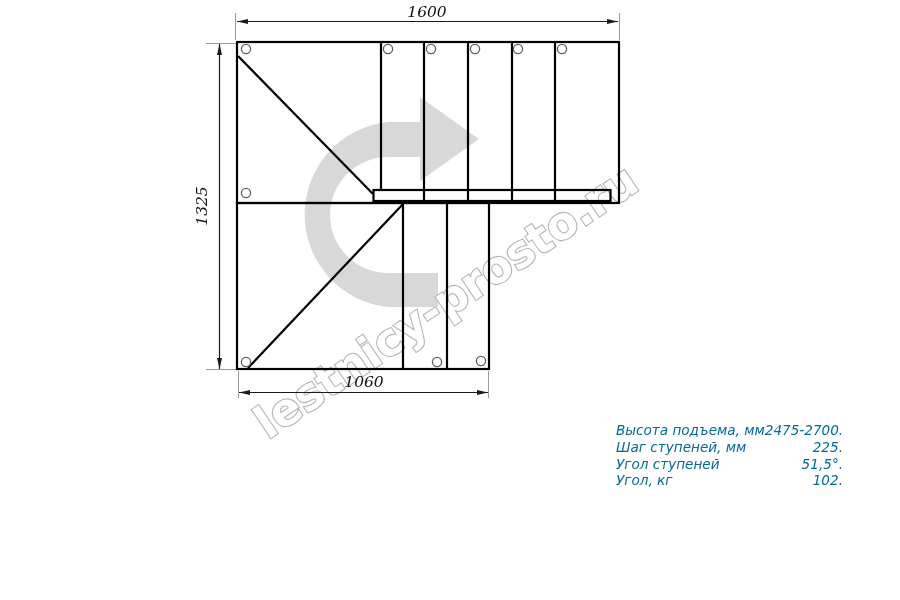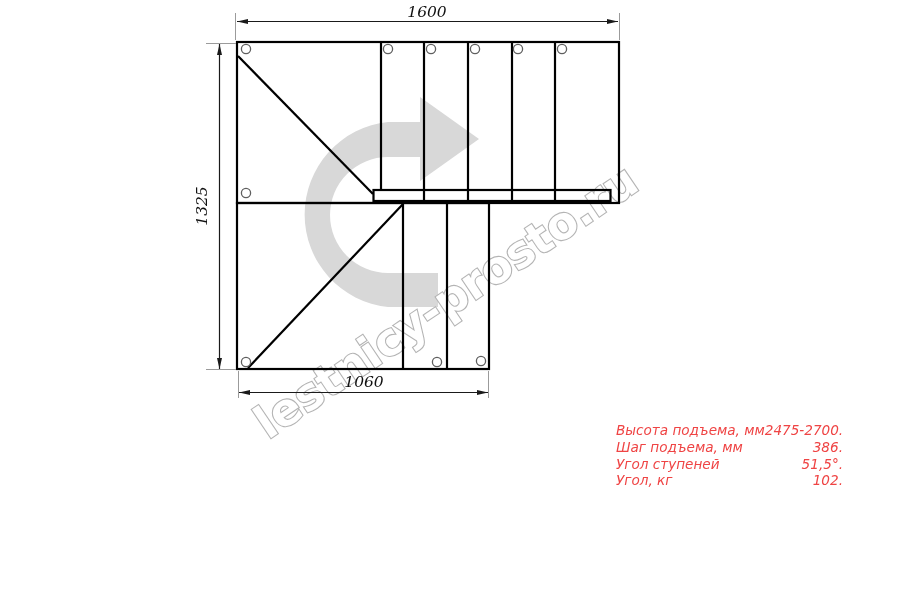--- a/index.html
+++ b/index.html
@@ -39,21 +39,21 @@
   }
   .specs {
     position: absolute;
     left: 616px;
     top: 422px;
     width: 227px;
     font-family: "DejaVu Sans", sans-serif;
     font-style: italic;
     font-size: 13.6px;
     line-height: 16.75px;
-    color: #ef4444;
+    color: #0369a1;
   }
   .spec-row {
     display: flex;
     justify-content: space-between;
     white-space: nowrap;
   }
   .spec-row .value {
     text-align: center;
   }
 </style>
@@ -131,22 +131,22 @@
       <text class="dim-text" x="364" y="387" text-anchor="middle">1060</text>
     </g>
   </svg>
 
   <div class="specs">
     <div class="spec-row">
       <span class="label">Высота подъема, мм</span>
       <span class="value">2475-2700.</span>
     </div>
     <div class="spec-row">
-      <span class="label">Шаг подъема, мм</span>
-      <span class="value">386.</span>
+      <span class="label">Шаг ступеней, мм</span>
+      <span class="value">225.</span>
     </div>
     <div class="spec-row">
       <span class="label">Угол ступеней</span>
       <span class="value">51,5°.</span>
     </div>
     <div class="spec-row">
       <span class="label">Угол, кг</span>
       <span class="value">102.</span>
     </div>
   </div>

